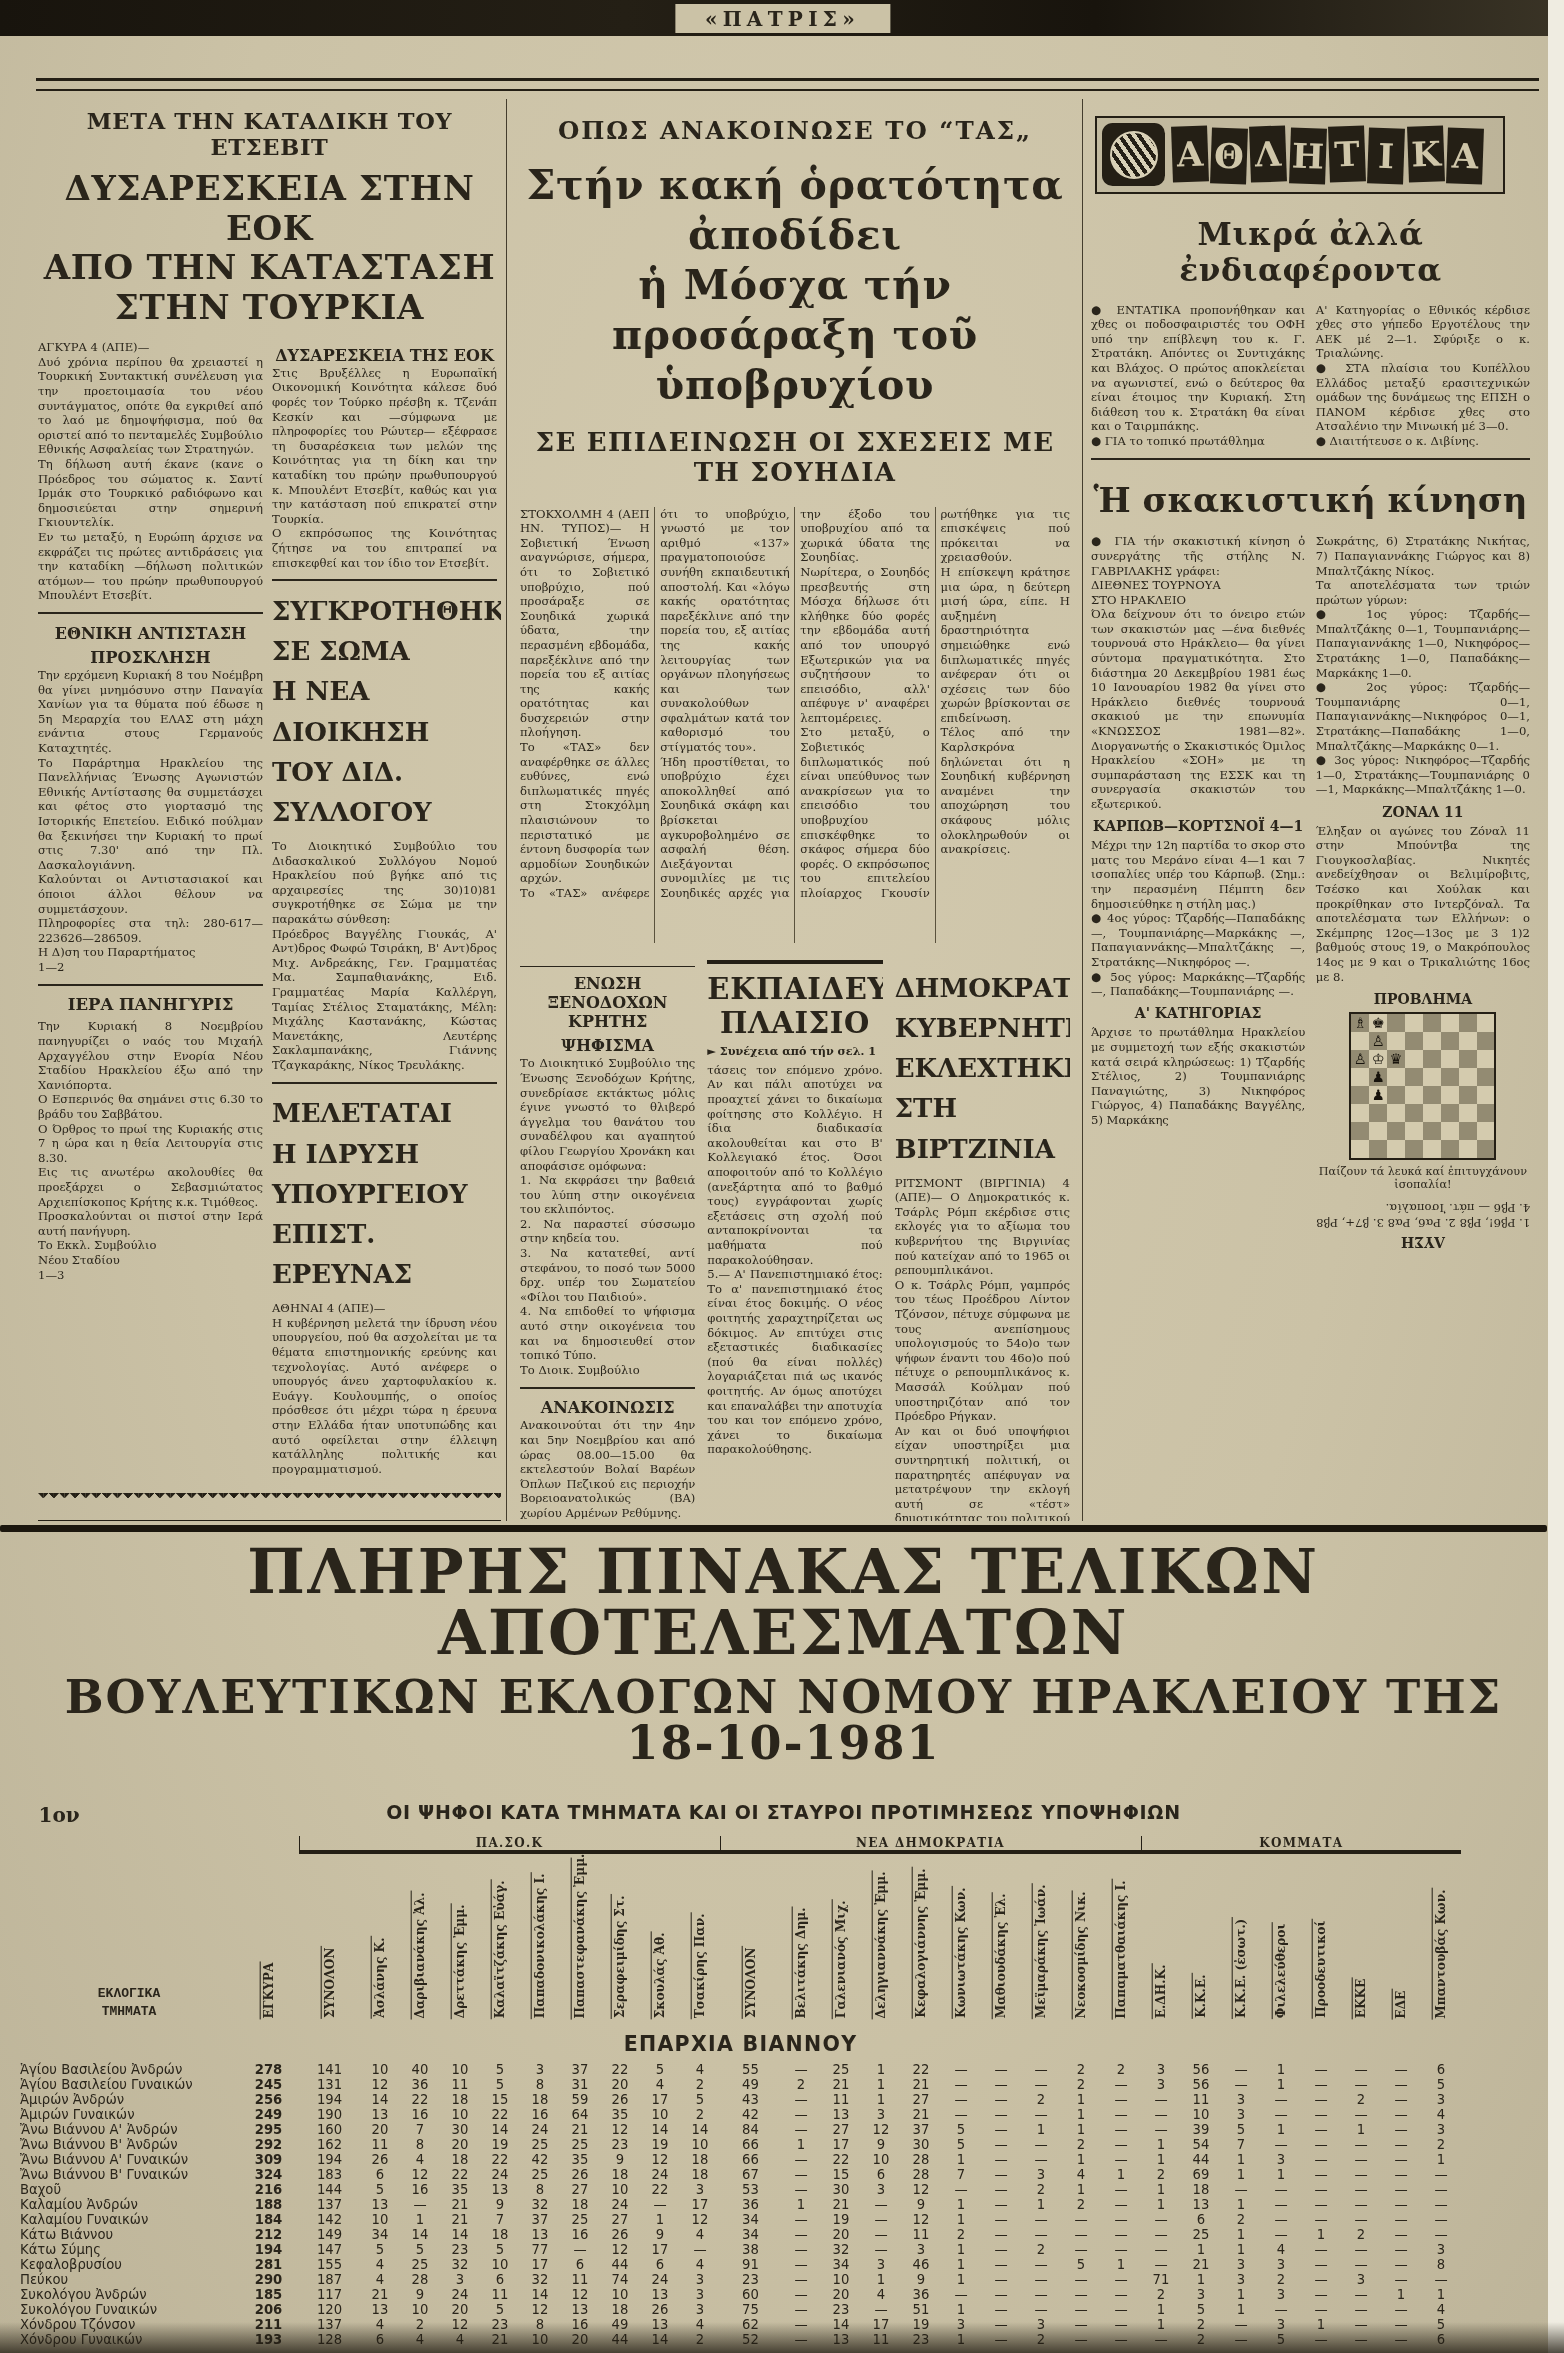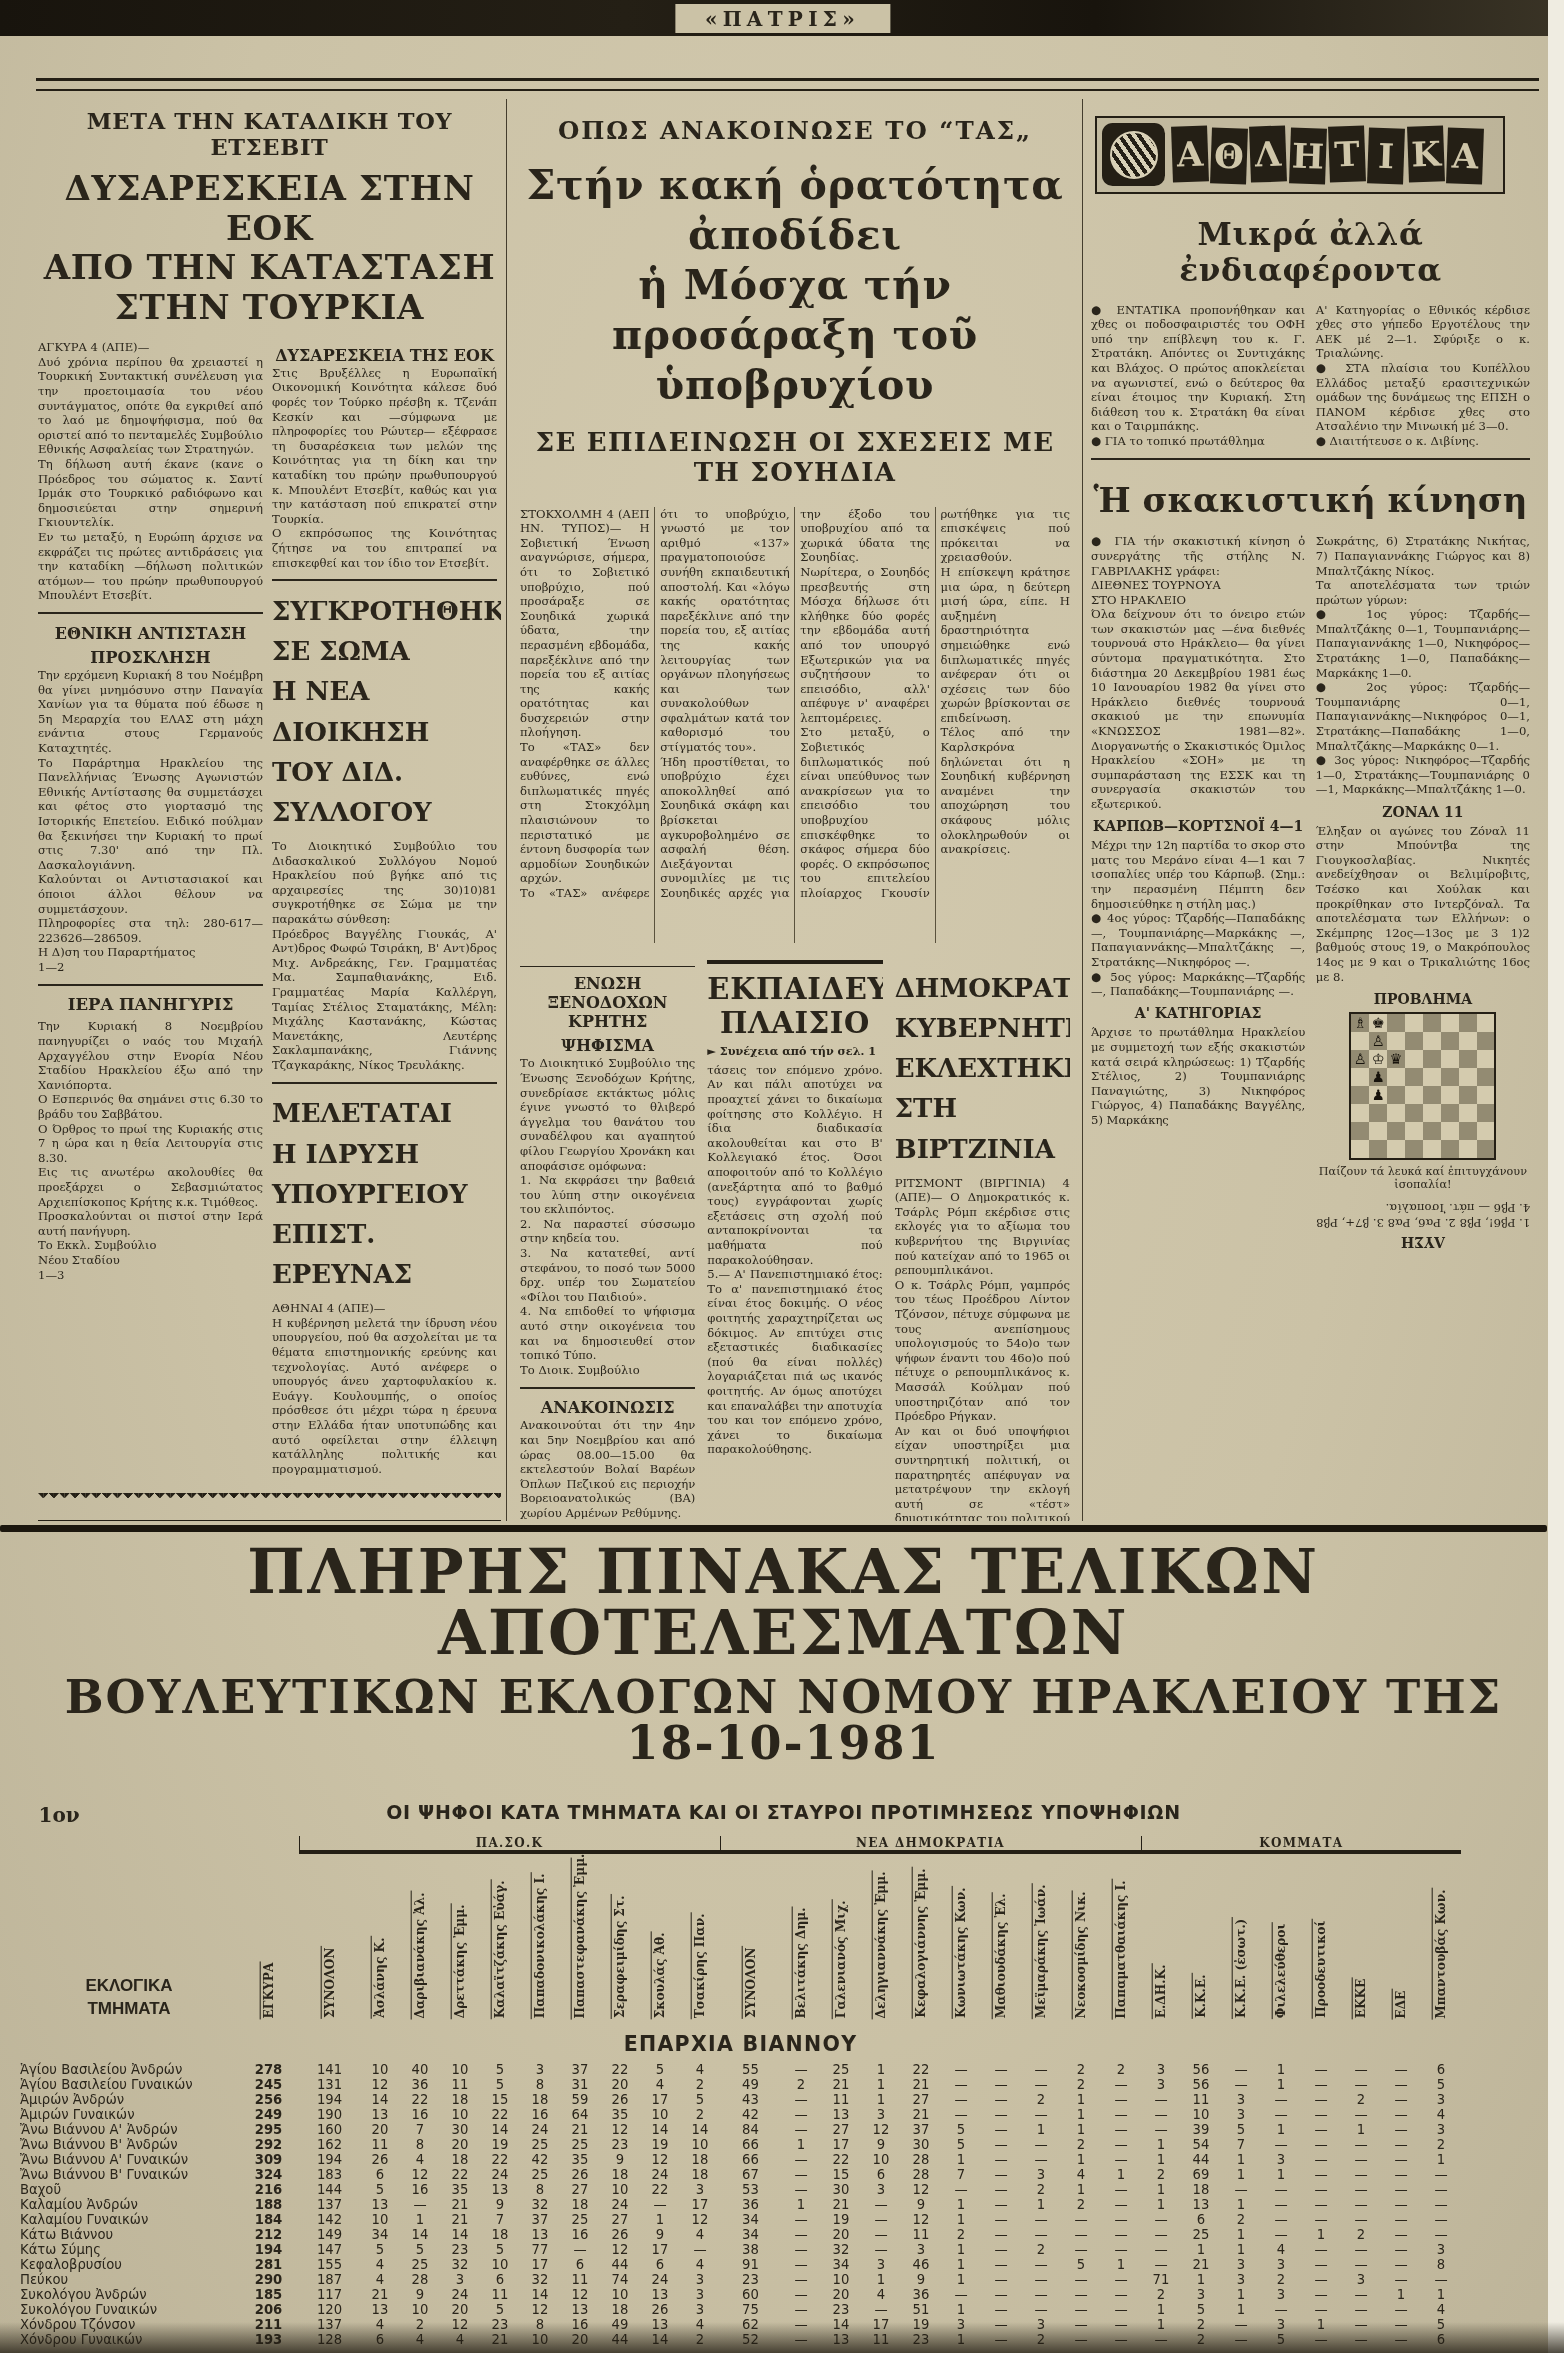--- a/index.html
+++ b/index.html
@@ -80,21 +80,21 @@
   .t-title1{font-size:61px;text-align:center;letter-spacing:2.6px;font-weight:bold;line-height:1;}
   .t-title2{font-size:46px;text-align:center;letter-spacing:2px;font-weight:bold;margin-top:10.6px;line-height:1;}
   .t-subrow{position:relative;margin-top:35px;height:29px;}
   .t-marker{position:absolute;left:18.5px;top:2.6px;font-size:20px;font-weight:bold;}
   .t-subtitle{text-align:center;font-size:19px;font-weight:bold;letter-spacing:0.7px;font-family:"DejaVu Sans","Liberation Sans",sans-serif;}
   table.results{border-collapse:collapse;margin-top:6.6px;table-layout:fixed;}
   table.results th,table.results td{padding:0;}
   .glabel{font-size:12px;font-weight:bold;letter-spacing:1.3px;border-bottom:4px solid #241f15;padding-bottom:5.3px;font-family:"DejaVu Serif",serif;border-left:1.3px solid #241f15;text-align:center;}
   tr.names th{vertical-align:bottom;height:167px;text-align:center;}
   .rot{writing-mode:vertical-rl;transform:rotate(180deg);font-size:12.2px;font-weight:bold;border-right:1.3px solid #241f15;padding:1.3px 0.7px 1.3px 2px;max-height:159px;display:inline-block;font-family:"DejaVu Serif",serif;white-space:nowrap;}
-  .dist-h{font-size:17px;font-weight:bold;text-align:left;vertical-align:middle;line-height:1.4;white-space:pre-line;font-family:Liberation Sans, sans-serif;}
+  .dist-h{font-size:13px;font-weight:bold;text-align:left;vertical-align:middle;line-height:1.4;white-space:pre-line;font-family:Liberation Mono, monospace;}
   td.c{font-size:13.2px;text-align:center;font-family:"DejaVu Sans","Liberation Sans",sans-serif;height:15px;}
   td.egk{font-weight:bold;}
   td.dist{font-size:13.2px;text-align:left;padding-left:6.6px;white-space:nowrap;font-family:"DejaVu Sans",sans-serif;}
   tr.sec td{text-align:center;font-size:20.5px;font-weight:bold;padding:10.6px 0 6.6px;font-family:"DejaVu Sans",sans-serif;letter-spacing:1.3px;}
   tr.sec.gap td{padding-top:37px;}
 </style>
 </head>
 <body>
 
 <div class="page">

